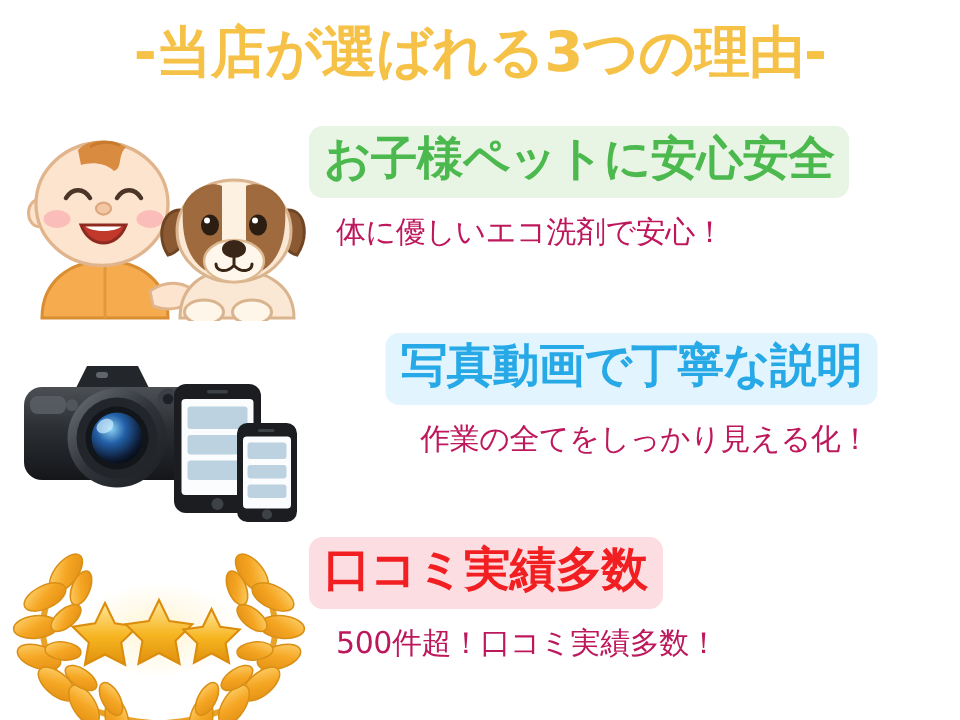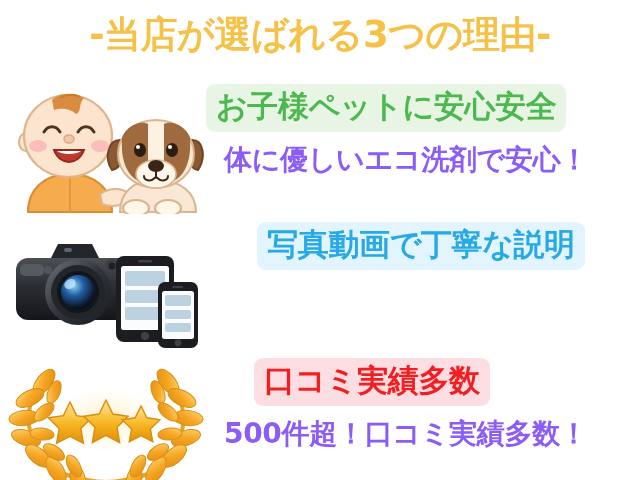--- a/index.html
+++ b/index.html
@@ -67,27 +67,27 @@
     padding: 4px 10px 7px 10px;
     border-radius: 9px;
     font-size: 31px;
     font-weight: 700;
     line-height: 1.18;
     letter-spacing: -0.4px;
     white-space: nowrap;
   }
   .hl-green { background: #e9f5e4; color: #4cb94f; }
   .hl-blue  { background: #e2f4fd; color: #26a9e6; }
-  .hl-pink  { background: #fcdee2; color: #f21f22; margin-left: 48px; }
+  .hl-pink  { background: #fcdee2; color: #f21f22; }
 
   .subline {
     margin: 9px 0 0 18px;
-    font-size: 28px;
-    font-weight: 700;
-    color: #8b5cf6;
+    font-size: 20px;
+    font-weight: 400;
+    color: #be185d;
     letter-spacing: -0.3px;
     white-space: nowrap;
   }
 </style>
 </head>
 <body>
 
 <div id="banner">
 
   <div class="title" style="color:#f5c247">-当店が選ばれる3つの理由-</div>
@@ -207,20 +207,21 @@
         <rect x="157" y="73" width="26" height="11" rx="2" fill="#bcd2e0"></rect>
         <rect x="157" y="88" width="26" height="9" rx="2" fill="#bcd2e0"></rect>
         <rect x="157" y="101" width="26" height="9" rx="2" fill="#bcd2e0"></rect>
         <circle cx="170" cy="121" r="3.4" fill="#3d4247"></circle>
         <rect x="164" y="64" width="11" height="2" rx="1" fill="#3d4247"></rect>
       </svg>
     </div>
 
     <div class="text-col">
       <div class="headline hl-blue">写真動画で丁寧な説明</div>
+      <div class="subline">作業の全てをしっかり見える化！</div>
     </div>
   </div>
 
   <div class="row row-3">
 
     <div class="art">
       <svg width="196" height="130" viewBox="0 0 196 130" xmlns="http://www.w3.org/2000/svg">
         <defs>
           <linearGradient id="leafG" x1="0" y1="0" x2="1" y2="1">
             <stop offset="0" stop-color="#ffd877"></stop>

